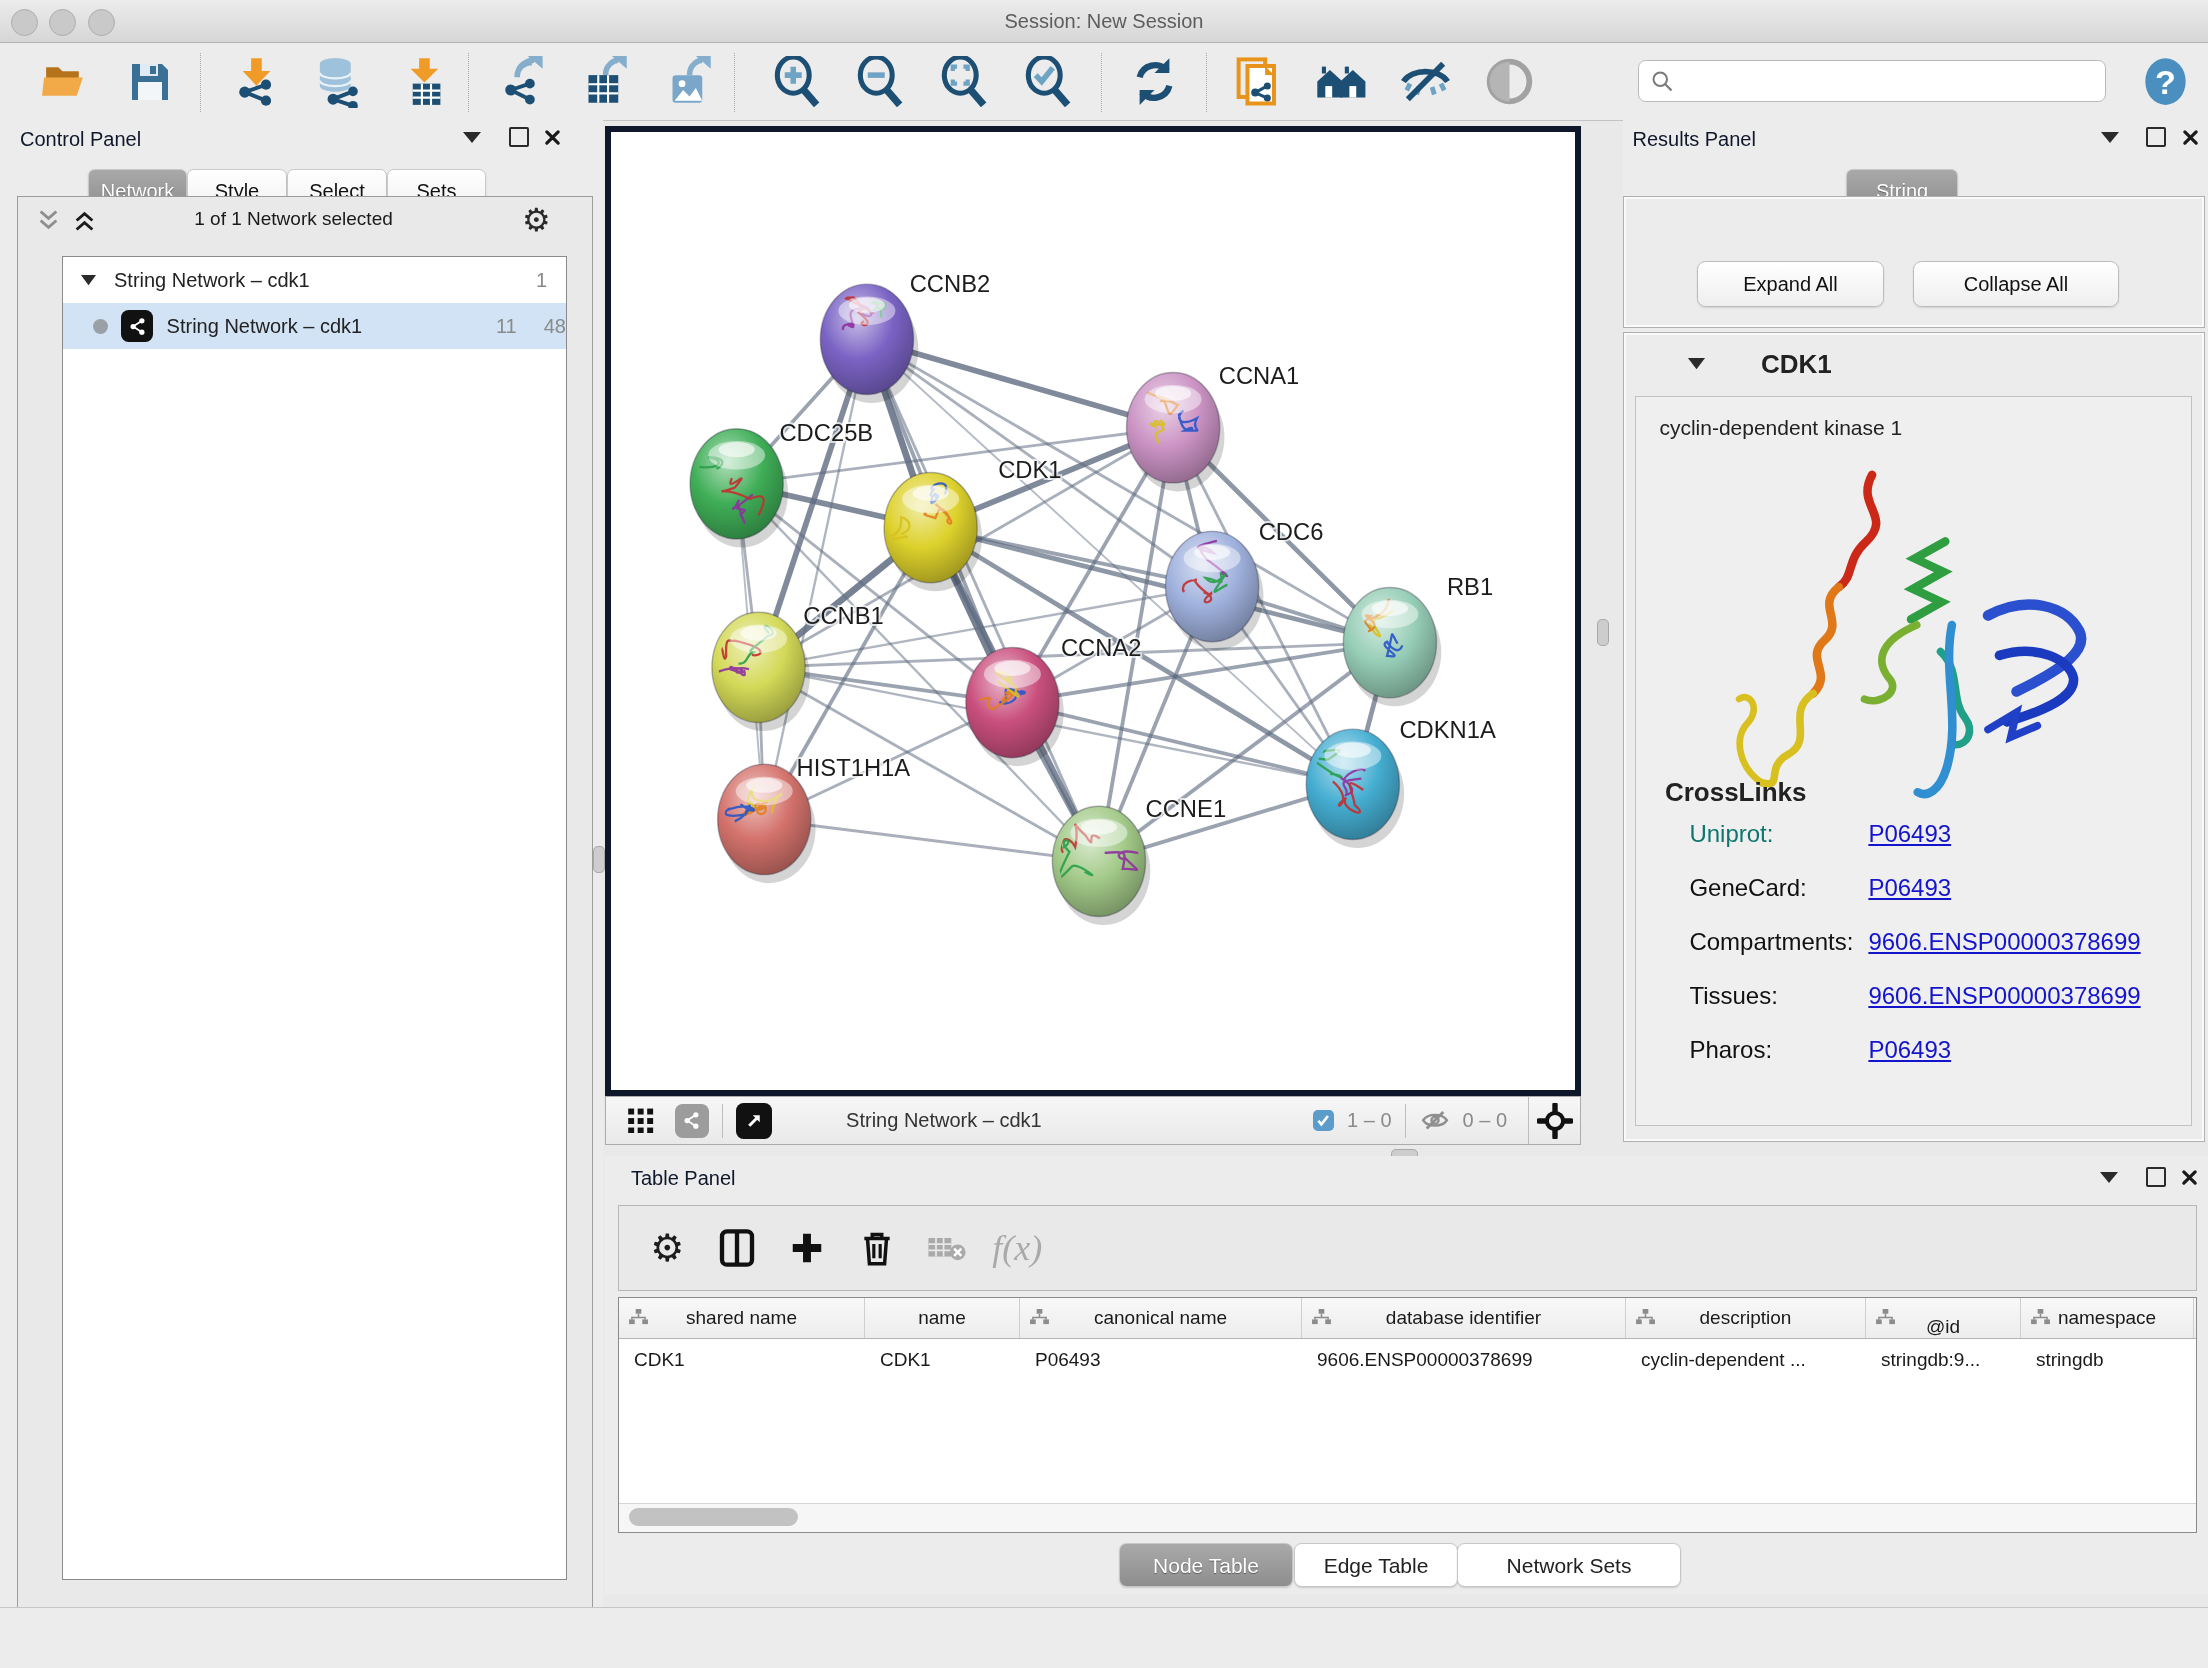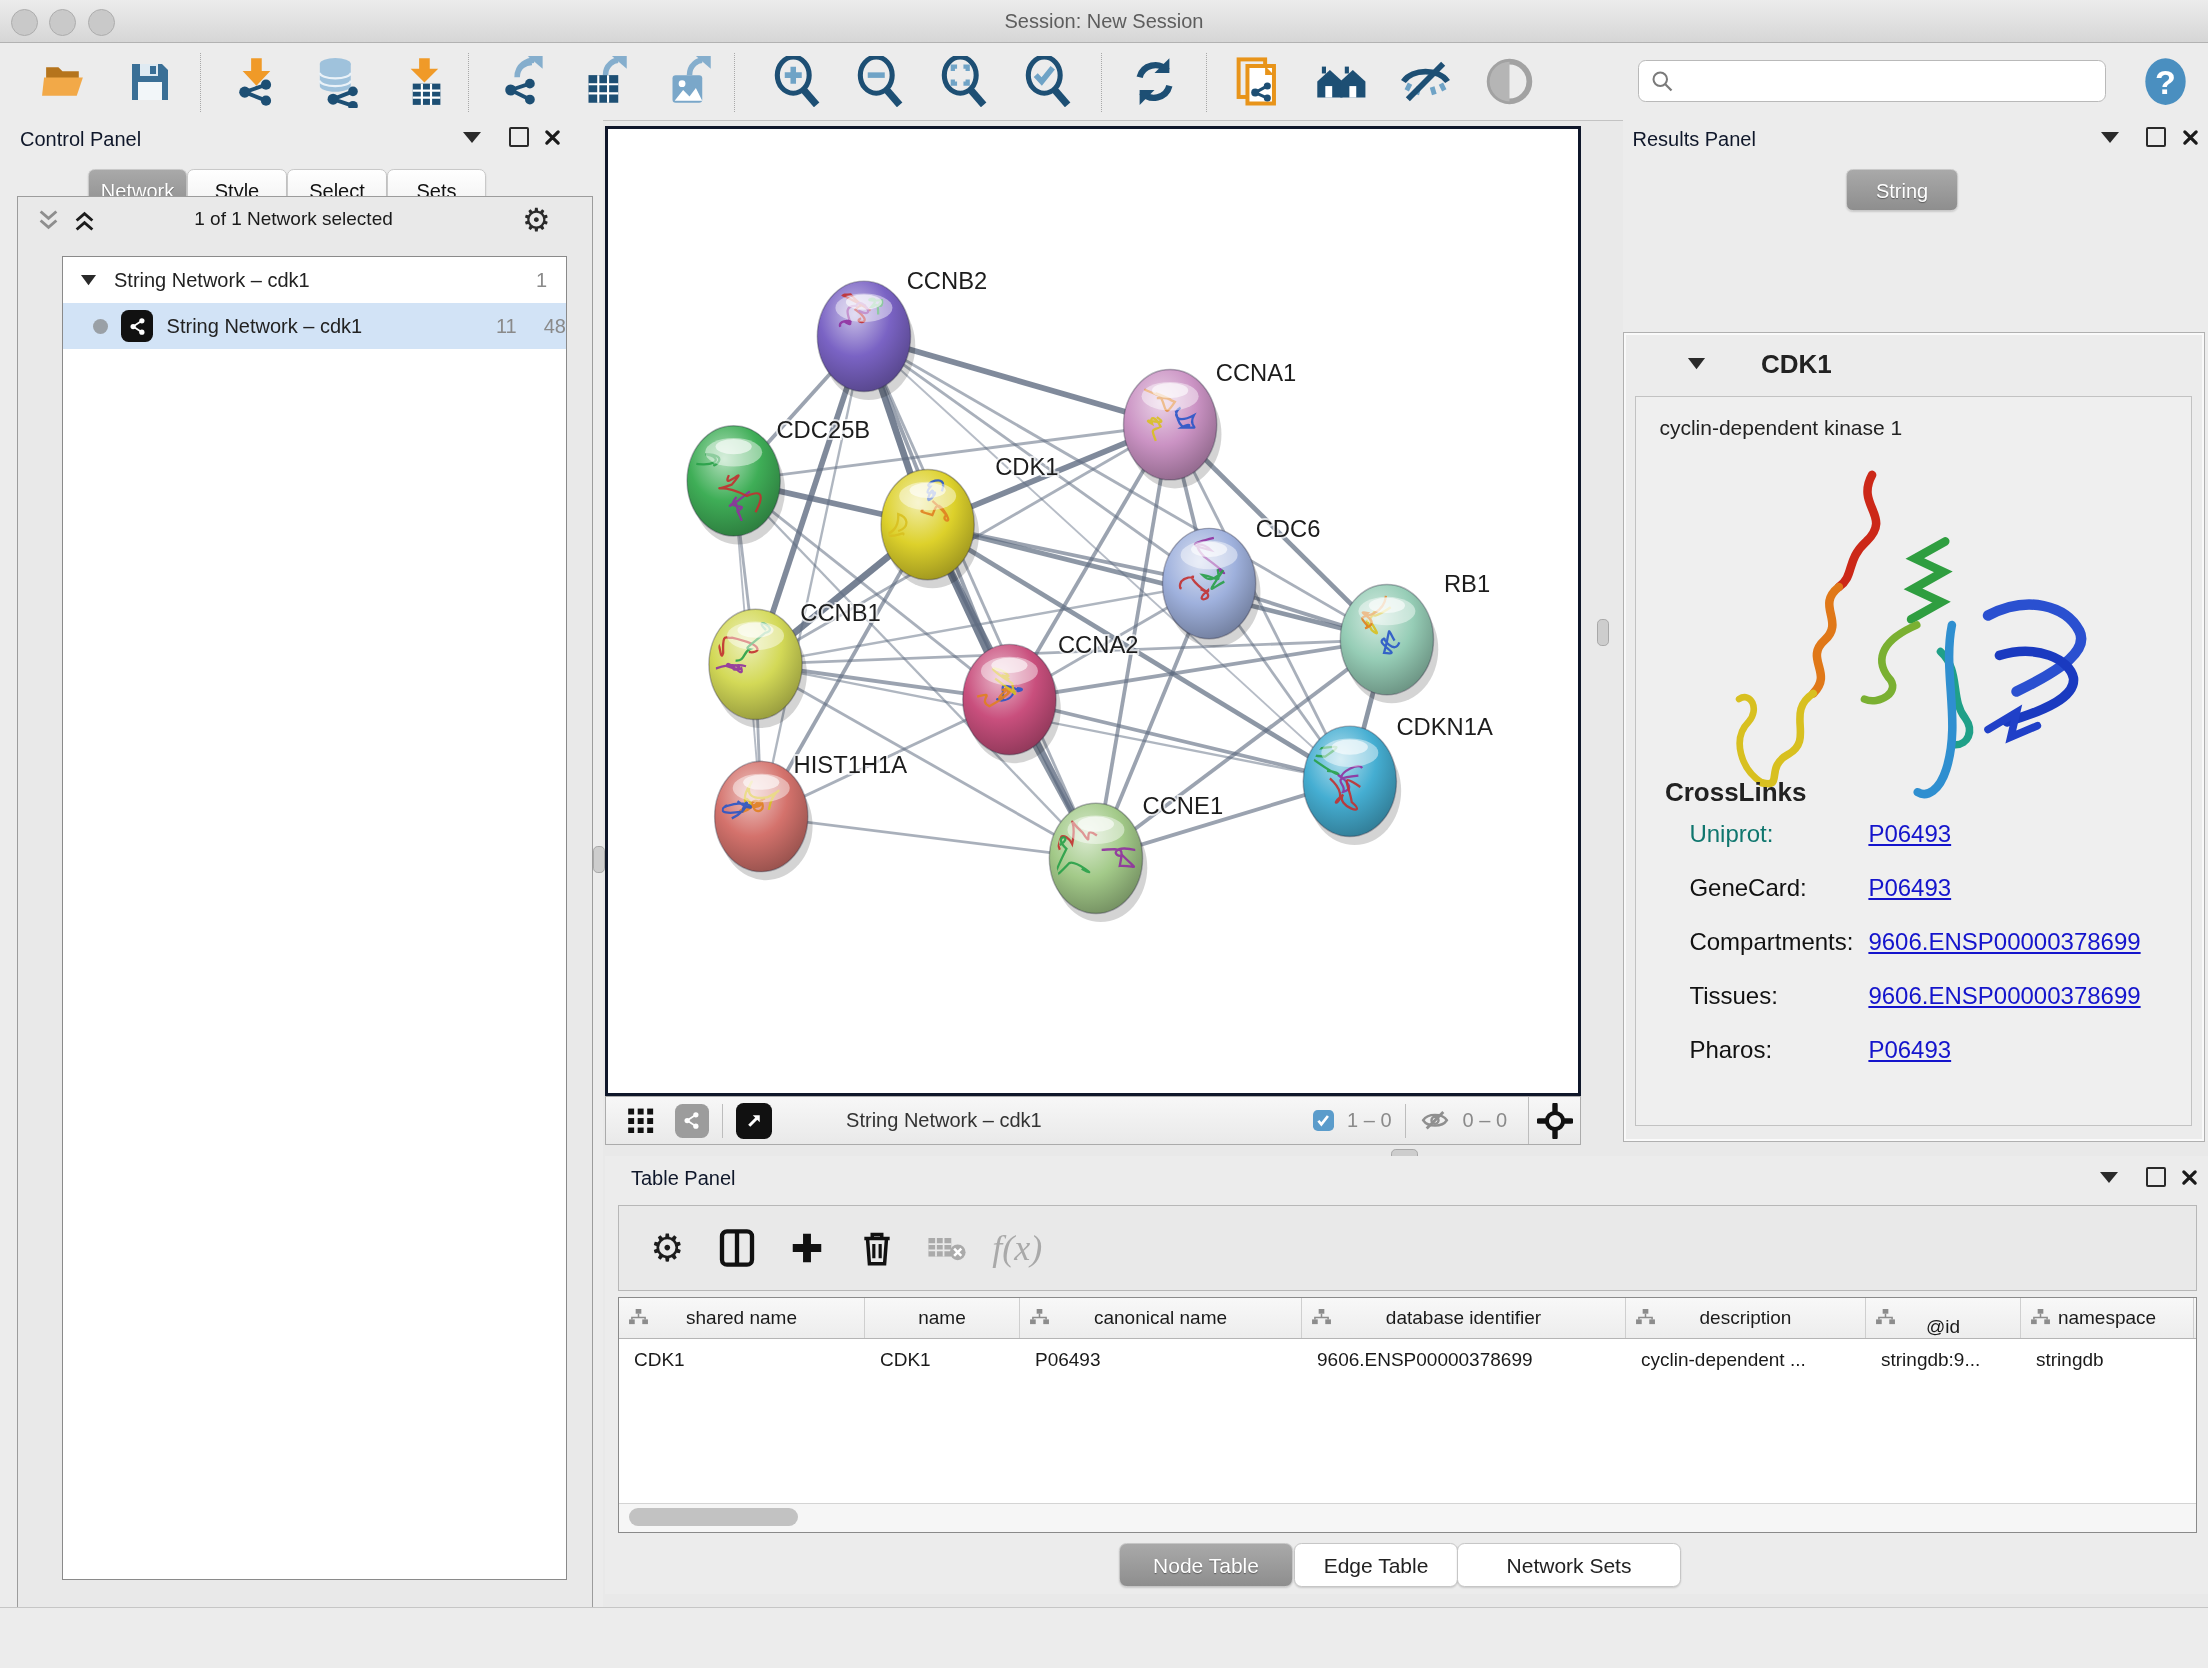--- a/index.html
+++ b/index.html
@@ -36,21 +36,21 @@
 
   
   .cp-box{left:17px;top:196px;width:574px;height:1402px;background:#e9e9e9;border:1px solid #9c9c9c;}
   .tree-row{position:absolute;left:0;width:100%;height:46px;display:flex;align-items:center;font-size:20px;}
   .tree-row.selected{background:#d2e3f6;}
   .tree-num{color:#8a8a8a;}
   .shareboxblack{width:32px;height:32px;border-radius:7.6px;background:#111;display:flex;
                  align-items:center;justify-content:center;}
 
   
-  .net-canvas{left:605px;top:126px;width:976px;height:970px;background:#fff;border:3px solid #0f172a;
+  .net-canvas{left:605px;top:126px;width:976px;height:970px;background:#fff;border:6px solid #0f172a;
               box-sizing:border-box;}
   .net-footer{left:605px;top:1096px;width:976px;height:49px;background:linear-gradient(#f7f7f7,#e9e9e9);
               border:1px solid #ababab;box-sizing:border-box;display:flex;align-items:center;}
   .nf-div{width:0;height:34px;border-left:1px solid #bdbdbd;margin:0 13.3px;}
   .nf-text{font-size:20px;color:#333;}
   .nf-count{font-size:20px;color:#8a8a8a;}
   .checkbox{width:21px;height:21px;border-radius:4.8px;background:#5b9ccb;display:flex;align-items:center;
             justify-content:center;}
 
   
@@ -660,20 +660,24 @@
         <div class="floatbox"></div>
       </div>
     <div class="abs ptool" style="left:553px;top:4.8px">
       <svg width="17" height="17" viewBox="0 0 18 18">
           <path d="M3 3 L15 15 M15 3 L3 15" stroke="#1a1a1a" stroke-width="3.4" stroke-linecap="round"></path>
         </svg>
     </div>
 
     <div class="tab active" style="left:223px;width:112px;top:49px">String</div>
 
+    <div class="abs rp-box" style="left:0;top:76px;width:580px;height:130px">
+      <div class="btn" style="left:73px;top:64px;width:185px">Expand All</div>
+      <div class="btn" style="left:289px;top:64px;width:204px">Collapse All</div>
+    </div>
 
     <div class="abs rp-box" style="left:0;top:212px;width:580px;height:808px">
       <div class="abs" style="left:0;top:0;width:580px;height:63px;display:flex;align-items:center">
         <span style="margin-left:63px">
           <svg width="19" height="14.3" viewBox="0 0 20 15">
               <path d="M1 2 h18 l-9 12 z" fill="#2a2a2a"></path>
             </svg>
         </span>
         <span style="margin-left:55px;font-size:26px;font-weight:bold">CDK1</span>
       </div>

